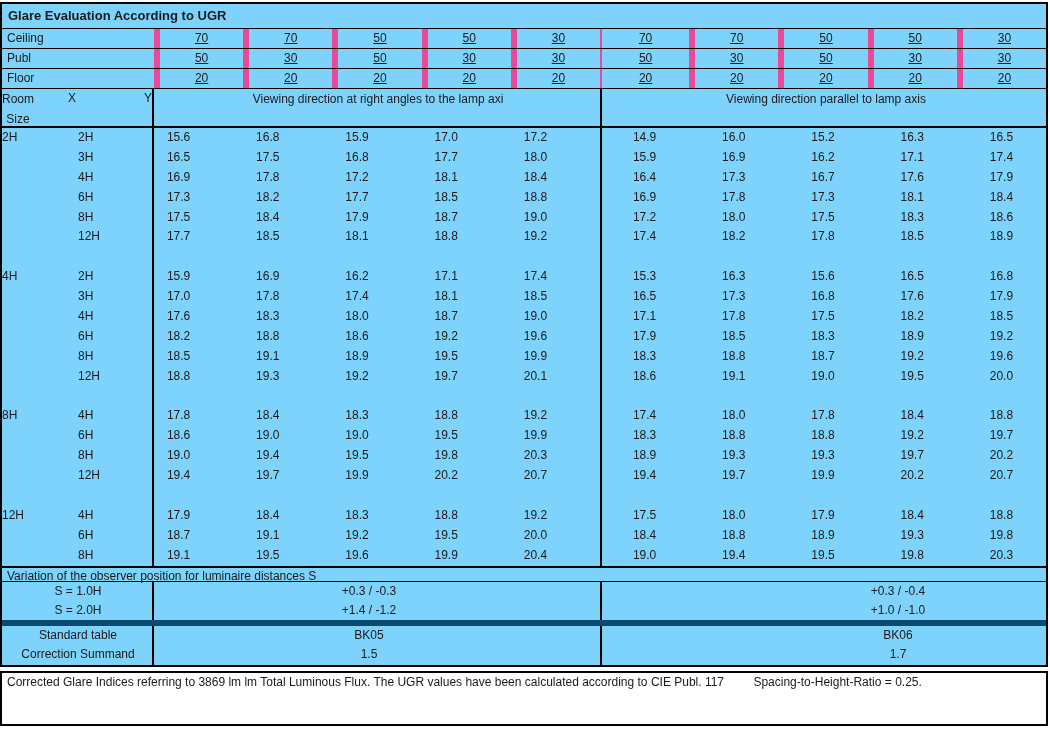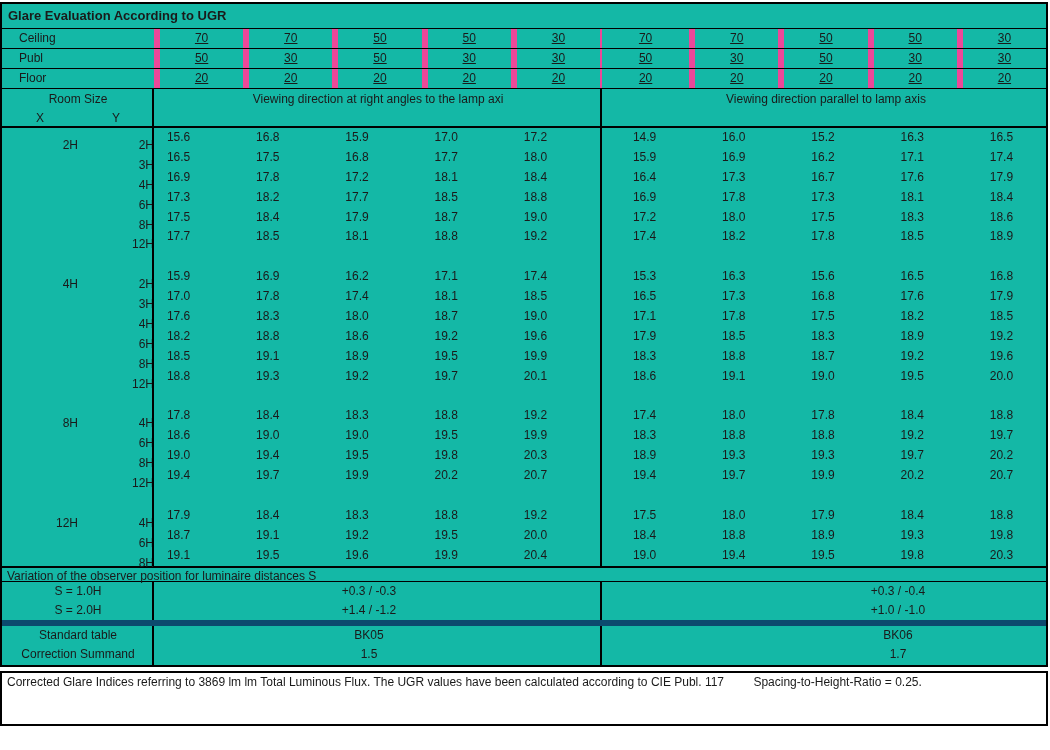--- a/index.html
+++ b/index.html
@@ -1,41 +1,41 @@
 <!DOCTYPE html>
 <html><head>
 <meta charset="utf-8">
 <style>
   html,body{margin:0;padding:0;background:#ffffff;}
   body{width:1050px;height:750px;font-family:"Liberation Sans","DejaVu Sans",sans-serif;color:#1a1a1a;}
   .wrap{padding:2px 0 0 0;}
-  .ugr-table{width:1048px;border:2px solid #000;box-sizing:border-box;background:#14b8a6;}
+  .ugr-table{width:1048px;border:2px solid #000;box-sizing:border-box;background:#7dd3fc;}
   .title-row{height:24px;line-height:24px;padding-left:6px;font-weight:bold;font-size:13px;box-sizing:border-box;}
   
   .surface-row{display:grid;grid-template-columns:152px repeat(10,1fr);height:20px;border-top:1px solid #000;box-sizing:border-box;font-size:12px;}
-  .surface-row .lab{padding-left:17px;line-height:18px;}
+  .surface-row .lab{padding-left:5px;line-height:18px;}
   .surface-row .val{text-align:center;line-height:18px;border-left:6px solid #ec4899;box-sizing:border-box;text-decoration:underline;}
   .surface-row .val.halfdiv{border-left-width:2px;}
   
   .vl{position:relative;}
   .vl::before,.vl::after{content:"";position:absolute;top:0;bottom:0;width:2px;background:#000;}
   .vl::before{left:150px;}
   .vl::after{left:598px;}
   
   .header-row{display:grid;grid-template-columns:152px 448px 448px;height:40px;border-top:1px solid #000;border-bottom:2px solid #000;box-sizing:border-box;font-size:12px;}
-  .rs-cell{display:flex;flex-direction:column;justify-content:flex-start;}
+  .rs-cell{display:flex;flex-direction:row;justify-content:flex-start;}
   .rs-title{text-align:center;line-height:20px;}
   .rs-xy{display:grid;grid-template-columns:76px 76px;line-height:18px;}
   .rs-xy span{text-align:center;}
   .half-heading{text-align:center;padding-top:3px;box-sizing:border-box;}
   
   .data-section{font-size:12px;}
   .data-row{display:grid;grid-template-columns:76px 76px repeat(10,1fr);height:19.9px;line-height:19.9px;}
   .data-row.blank{height:19.9px;}
-  .data-row .xc,.data-row .yc{text-align:right;margin-top:8px;}
+  .data-row .xc,.data-row .yc{text-align:left;}
   .data-row .num{text-align:center;}
   
   .data-row > .num:nth-child(-n+7){transform:translateX(-20px);}
   
   .var-heading-row{height:16px;line-height:17px;border-top:2px solid #000;border-bottom:1px solid #000;padding-left:5px;font-size:12px;box-sizing:border-box;}
   
   .bottom-block{font-size:12px;}
   .s-block .bottom-row{height:19px;line-height:19px;}
   .sum-block{border-top:6px solid #0c4a6e;}
   .sum-block .bottom-row{height:19.5px;line-height:19.5px;}

